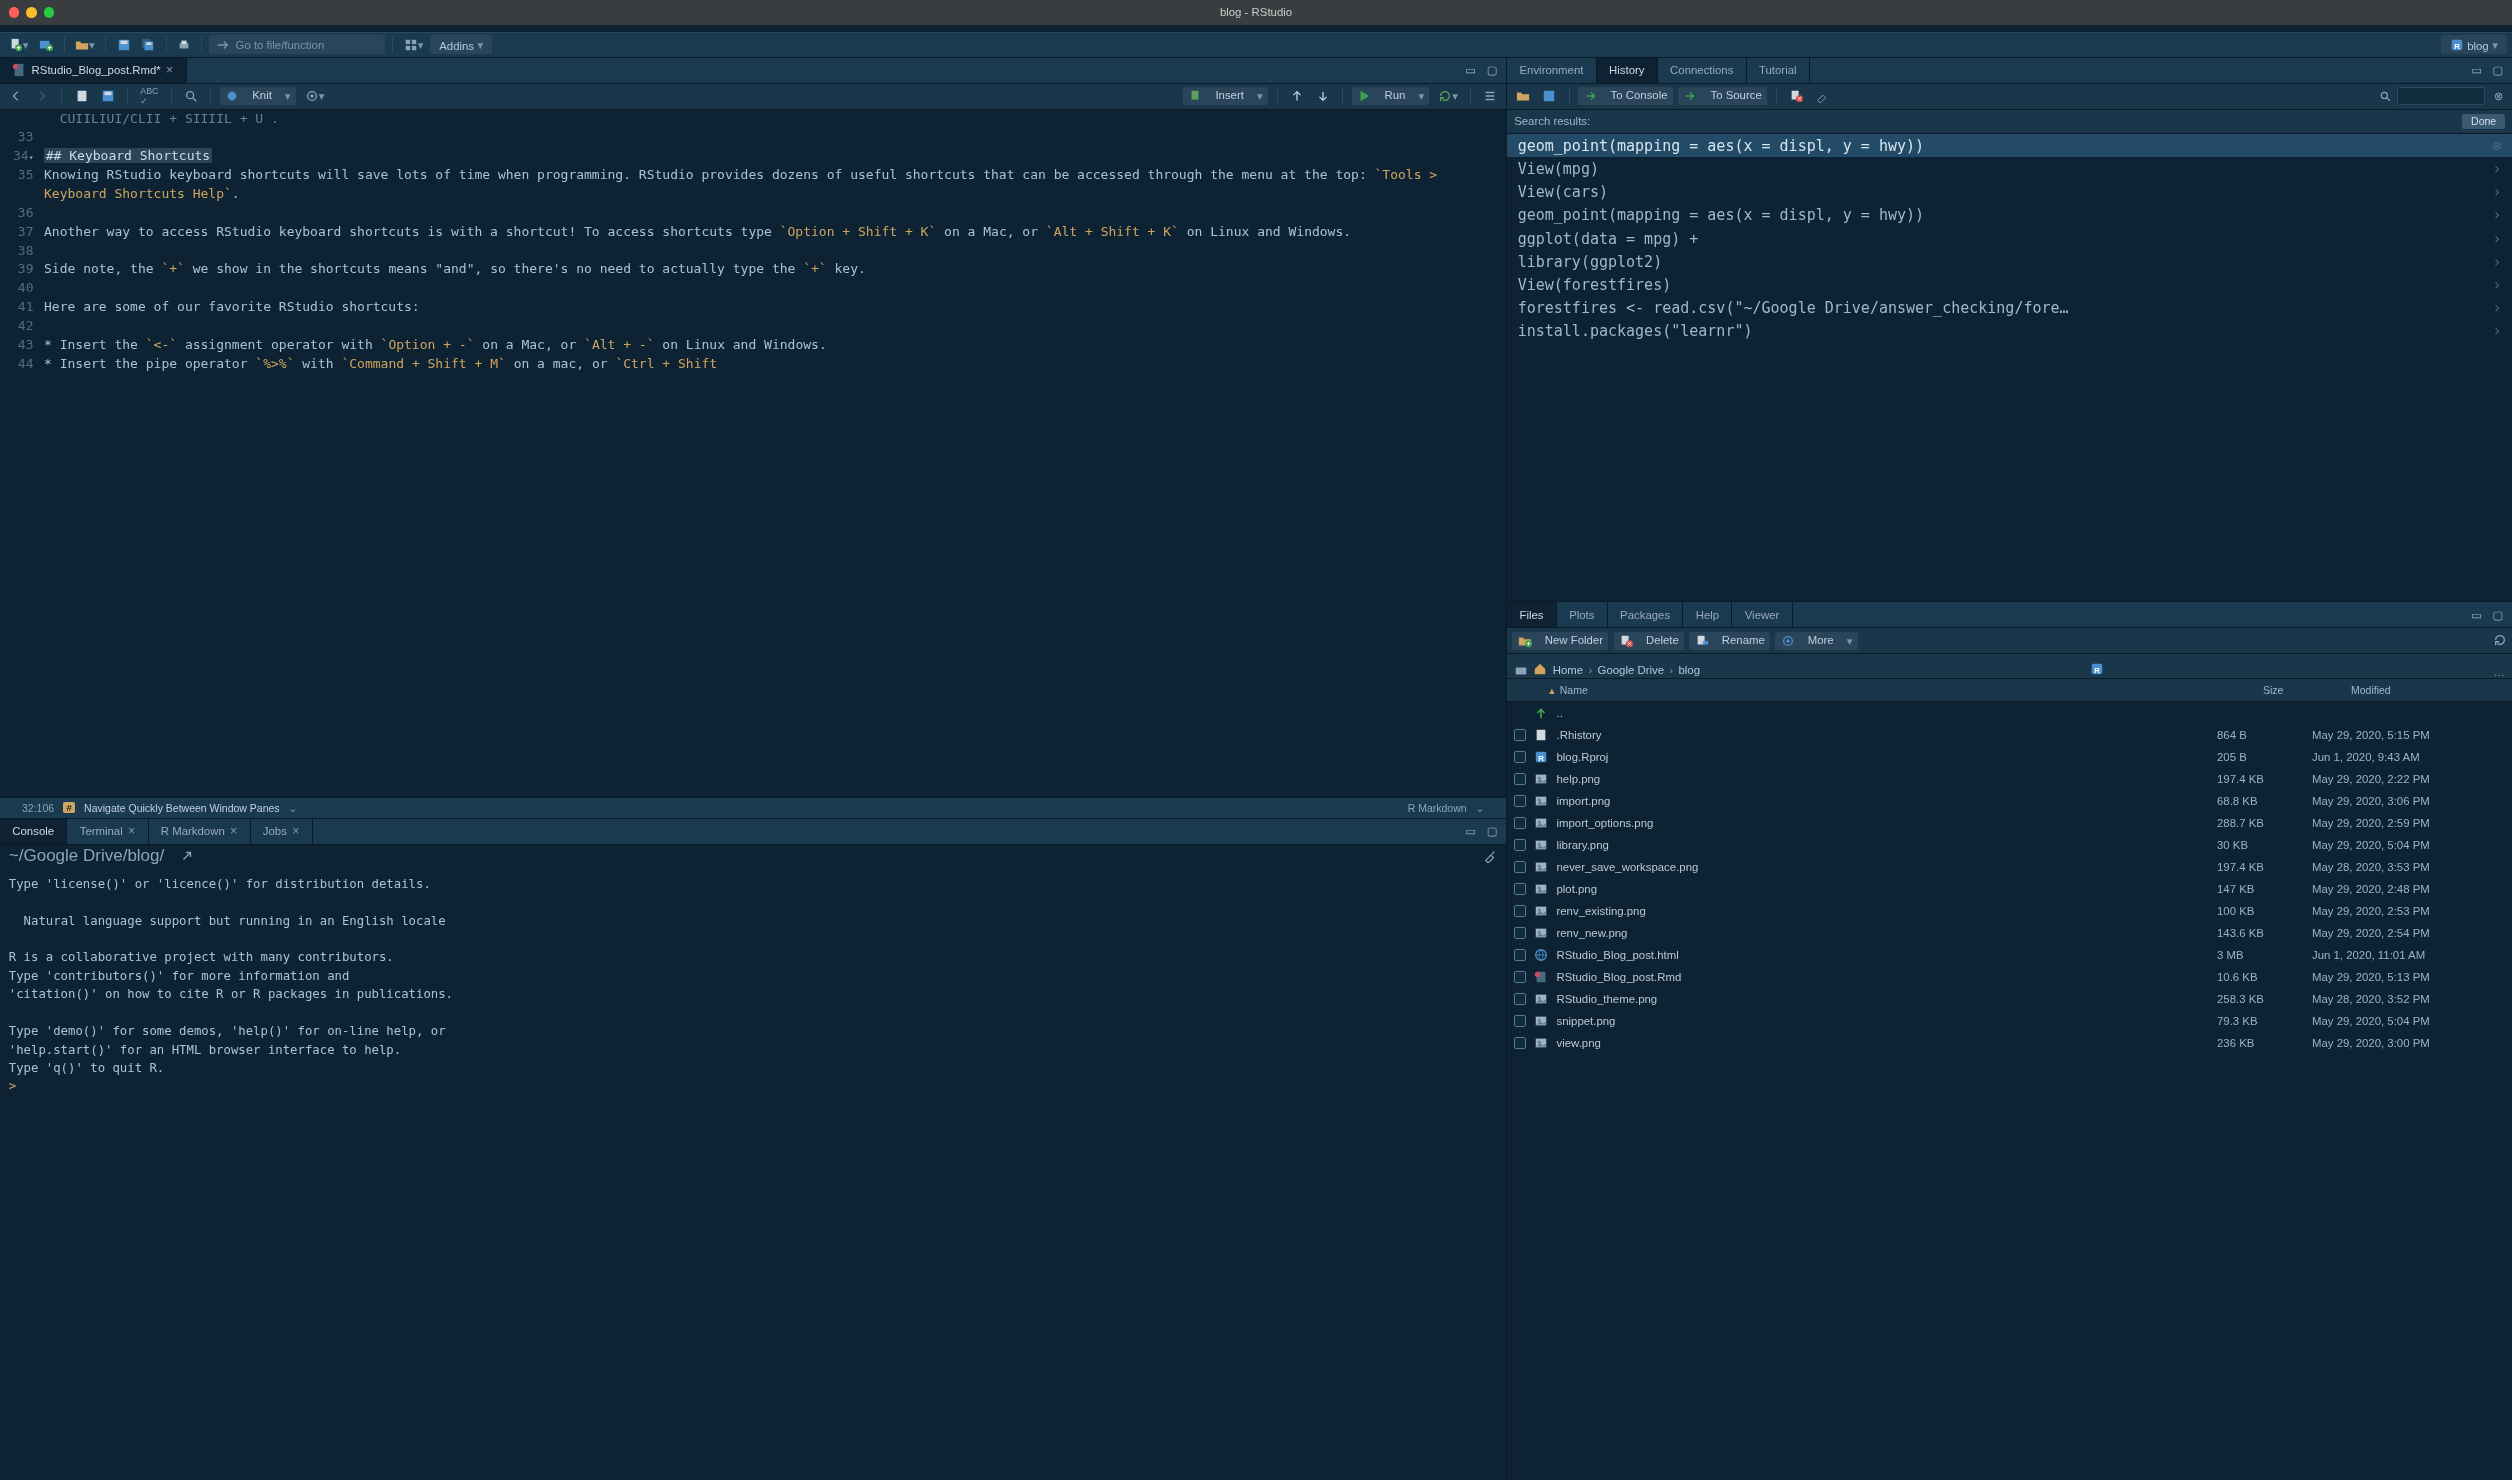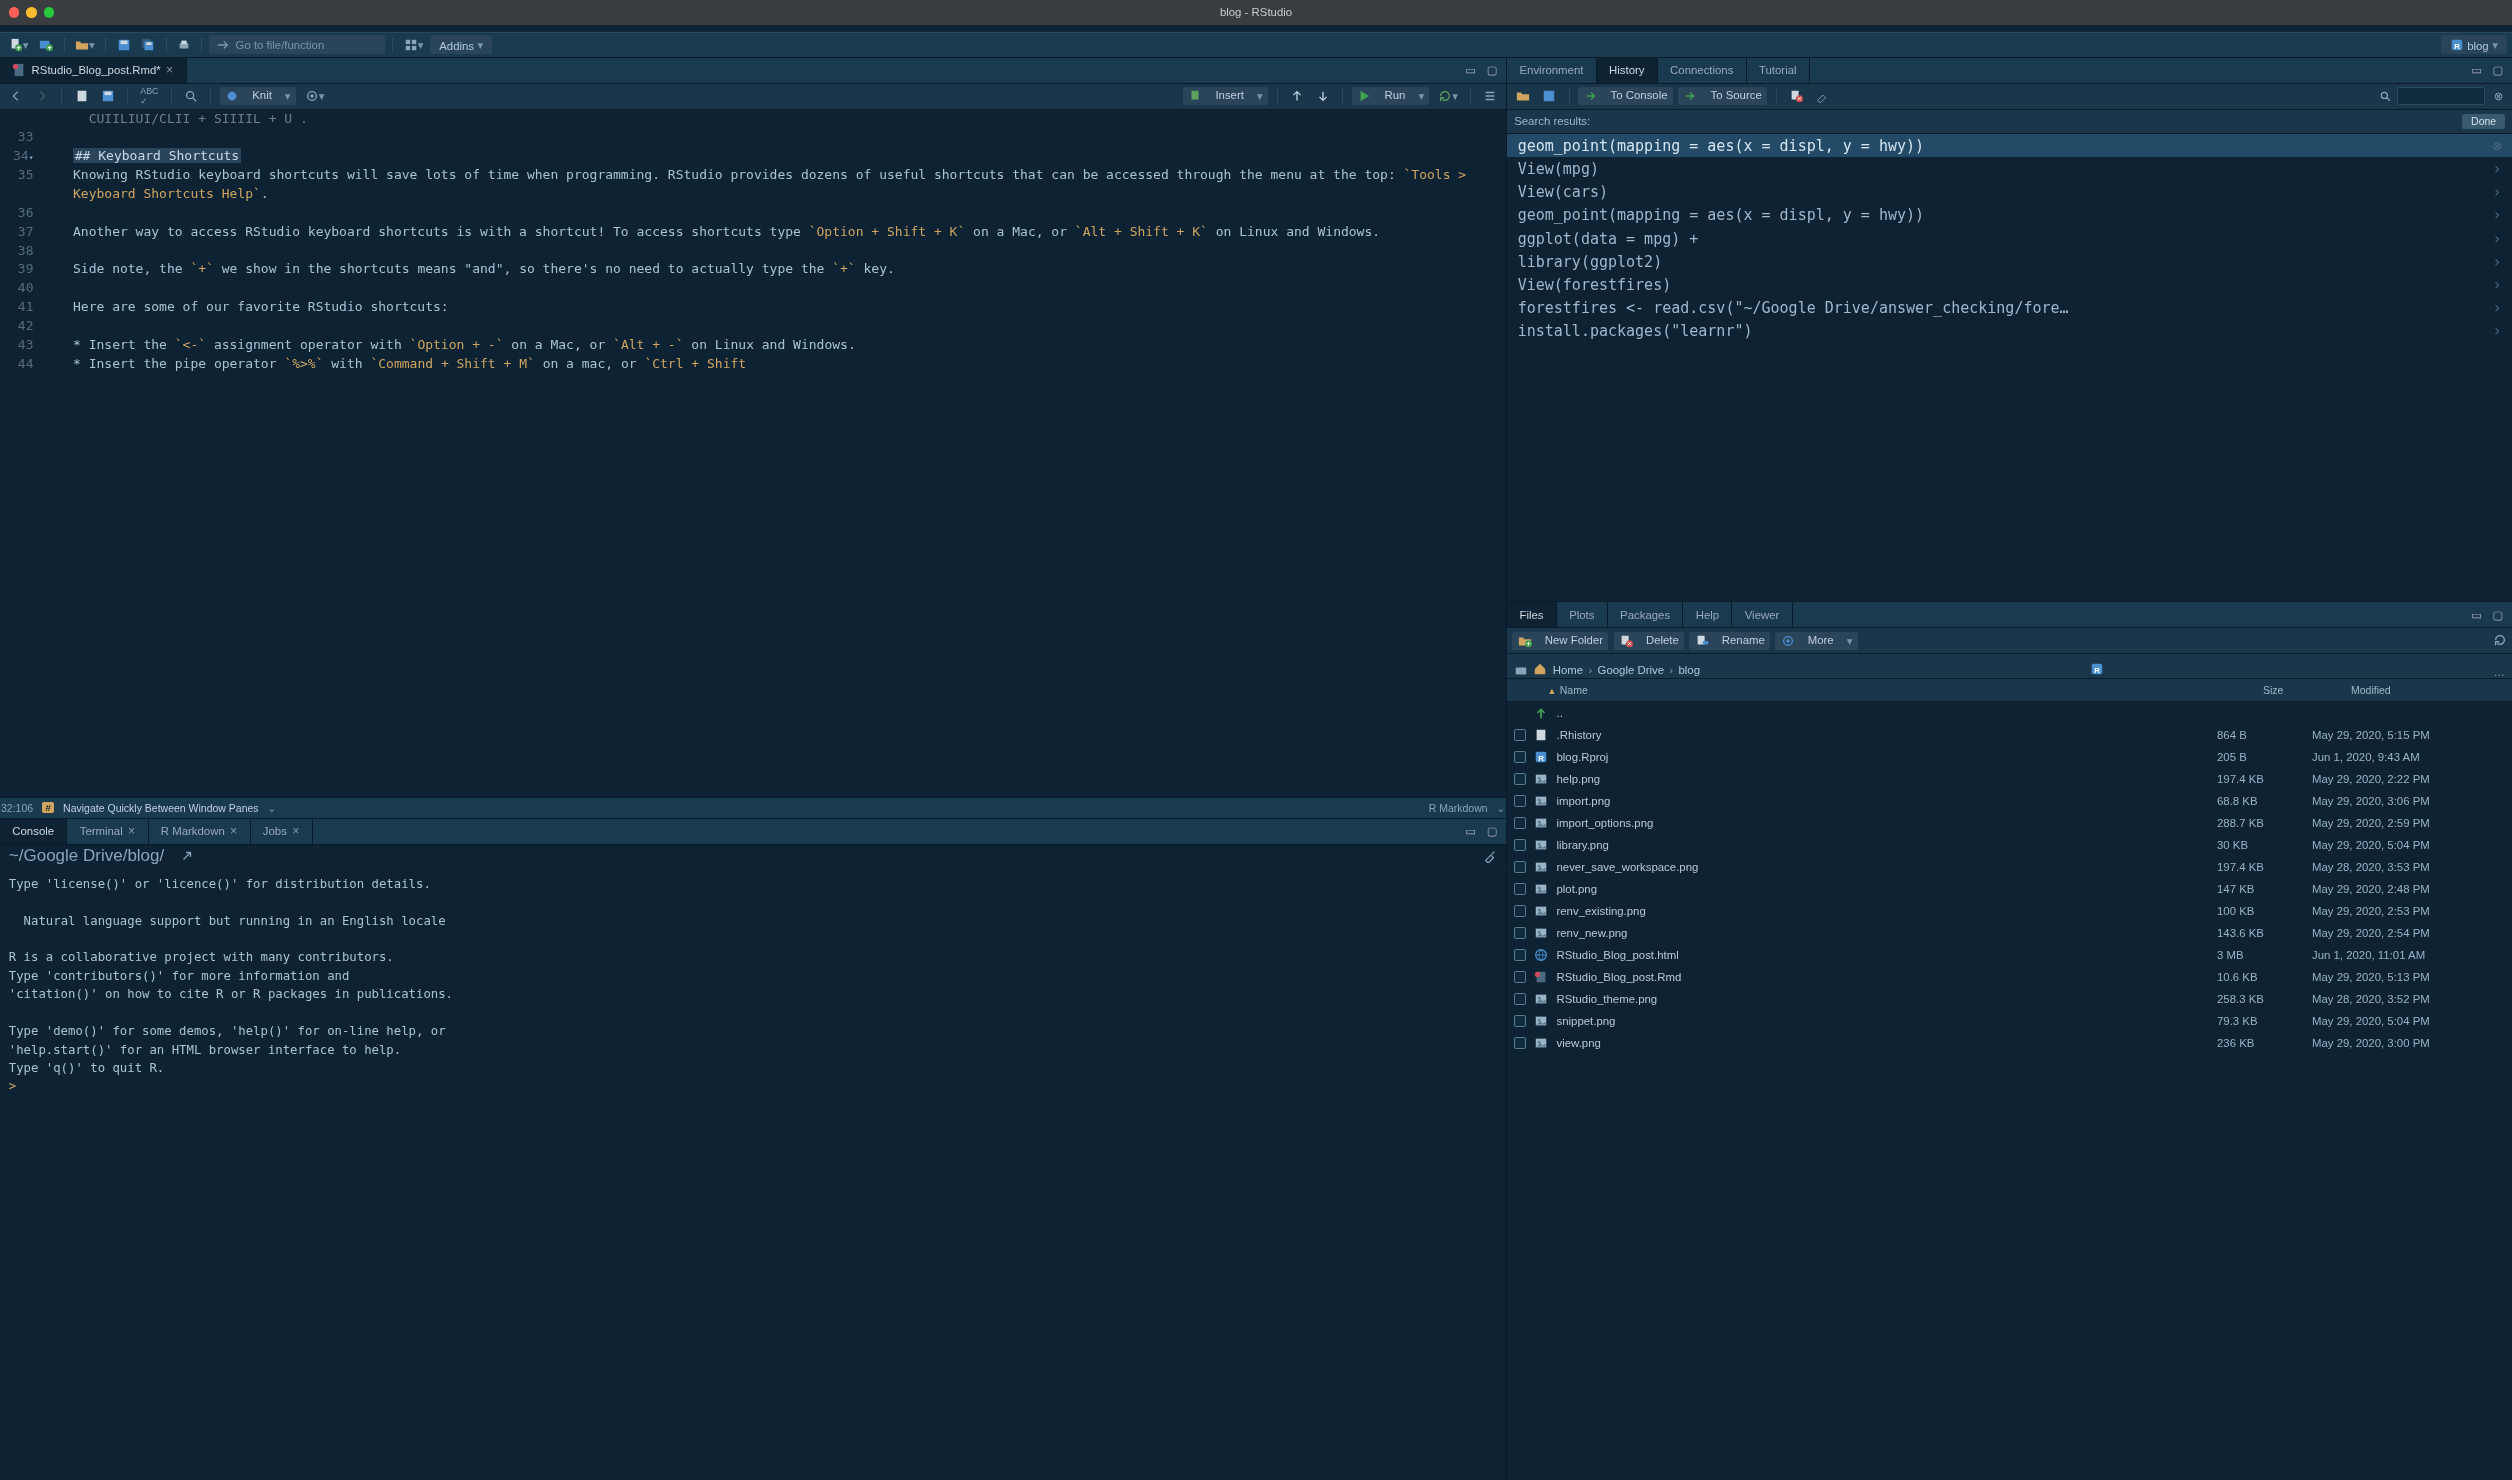--- a/index.html
+++ b/index.html
@@ -24,26 +24,26 @@
 .tab { padding: 0 12.3px; display: flex; align-items: center; gap: 5.3px; color: #9ab; cursor: pointer; border-right: 0.9px solid #0a1a28; font-size: 11.4px; }
 .tab.active { background: #0d2333; color: #d0d8e0; }
 .tab-close { color: #8a9aaa; font-size: 12.3px; }
 .pane-controls { margin-left: auto; display: flex; align-items: center; gap: 3.5px; padding-right: 5.3px; }
 .sec-toolbar { height: 26px; background: #19364b; display: flex; align-items: center; padding: 0 5.3px; gap: 5.3px; border-bottom: 0.9px solid #0a1a28; }
 .sec-toolbar .spacer { flex: 1; }
 .btn-group { display: flex; align-items: flex-start; gap: 13px; background: #2a445a; border-radius: 2.6px; padding: 1.8px 5.3px; color: #c0d0e0; cursor: pointer; }
 .editor-body { flex: 1; overflow: auto; font-family: "Menlo", "Consolas", monospace; font-size: 13px; line-height: 1.45; background: #0d2333; }
 .code-line { display: flex; }
 .gutter { width: 44px; text-align: right; padding-right: 10.5px; color: #556c7e; user-select: none; flex-shrink: 0; }
-.code { flex: 1; white-space: pre-wrap; word-break: break-word; padding-right: 11px; color: #a8c4d4; margin-left: 29px; }
+.code { flex: 1; white-space: pre-wrap; word-break: break-word; padding-right: 11px; color: #a8c4d4; }
 .tok-heading { background: #2a445a; color: #c8dce8; padding: 0 1.8px; }
 .tok-code { color: #d1a45f; }
 .tok-text { color: #a8c4d4; }
 .tok-comment { color: #6a8090; }
-.editor-statusbar { height: 21px; background: #1a3a50; display: flex; align-items: center; padding: 0 1px; gap: 8.8px; color: #8aa5ba; font-size: 10.5px; border-top: 0.9px solid #0a1a28; }
+.editor-statusbar { height: 21px; background: #1a3a50; display: flex; align-items: center; padding: 0 22px; gap: 8.8px; color: #8aa5ba; font-size: 10.5px; border-top: 0.9px solid #0a1a28; }
 .status-nav { background: transparent; color: #c0d0e0; }
 .console-body { flex: 1; overflow: auto; padding: 7px 8.8px; font-family: "Menlo", "Consolas", monospace; font-size: 12.3px; line-height: 1.5; color: #a8c4d4; white-space: pre-wrap; }
 .prompt { color: #d1a45f; }
 .icon { width: 14px; height: 14px; display: inline-block; }
 .search-row { height: 24.6px; background: #19364b; display: flex; align-items: center; padding: 0 7px; gap: 7px; color: #a0b8ca; border-bottom: 0.9px solid #0a1a28; }
 .history-list { flex: 1; overflow: auto; font-family: "Menlo", "Consolas", monospace; font-size: 15px; }
 .history-row { padding: 2.6px 10.5px; display: flex; justify-content: space-between; color: #9fb8cc; cursor: pointer; }
 .history-row.selected { background: #234a66; color: #d5e5f0; }
 .hist-chev { color: #4a6a82; }
 .hist-x { color: #4a6a82; }

